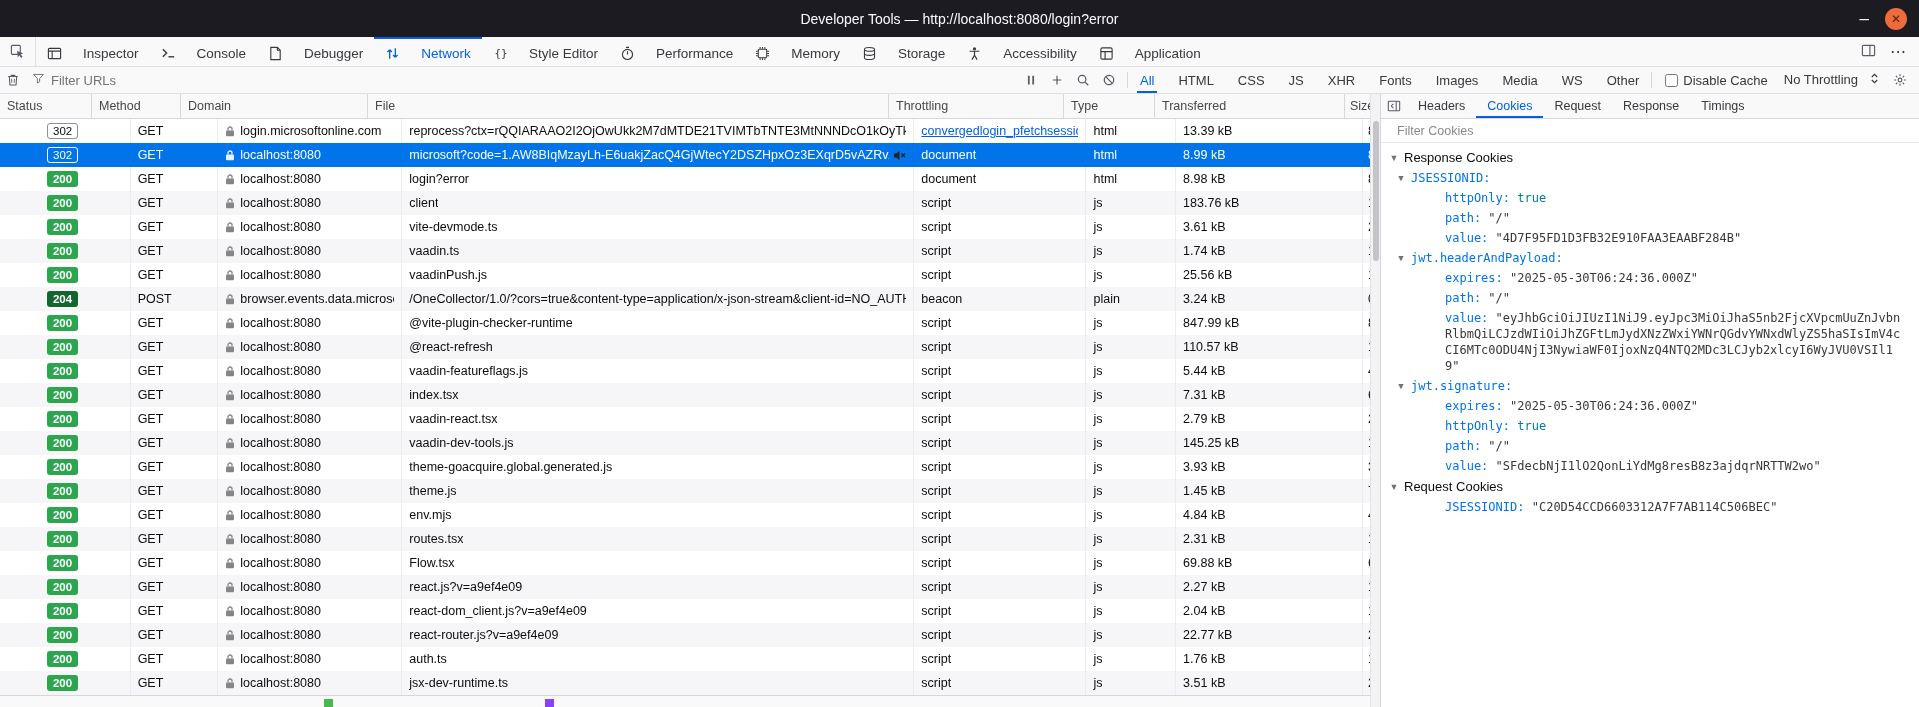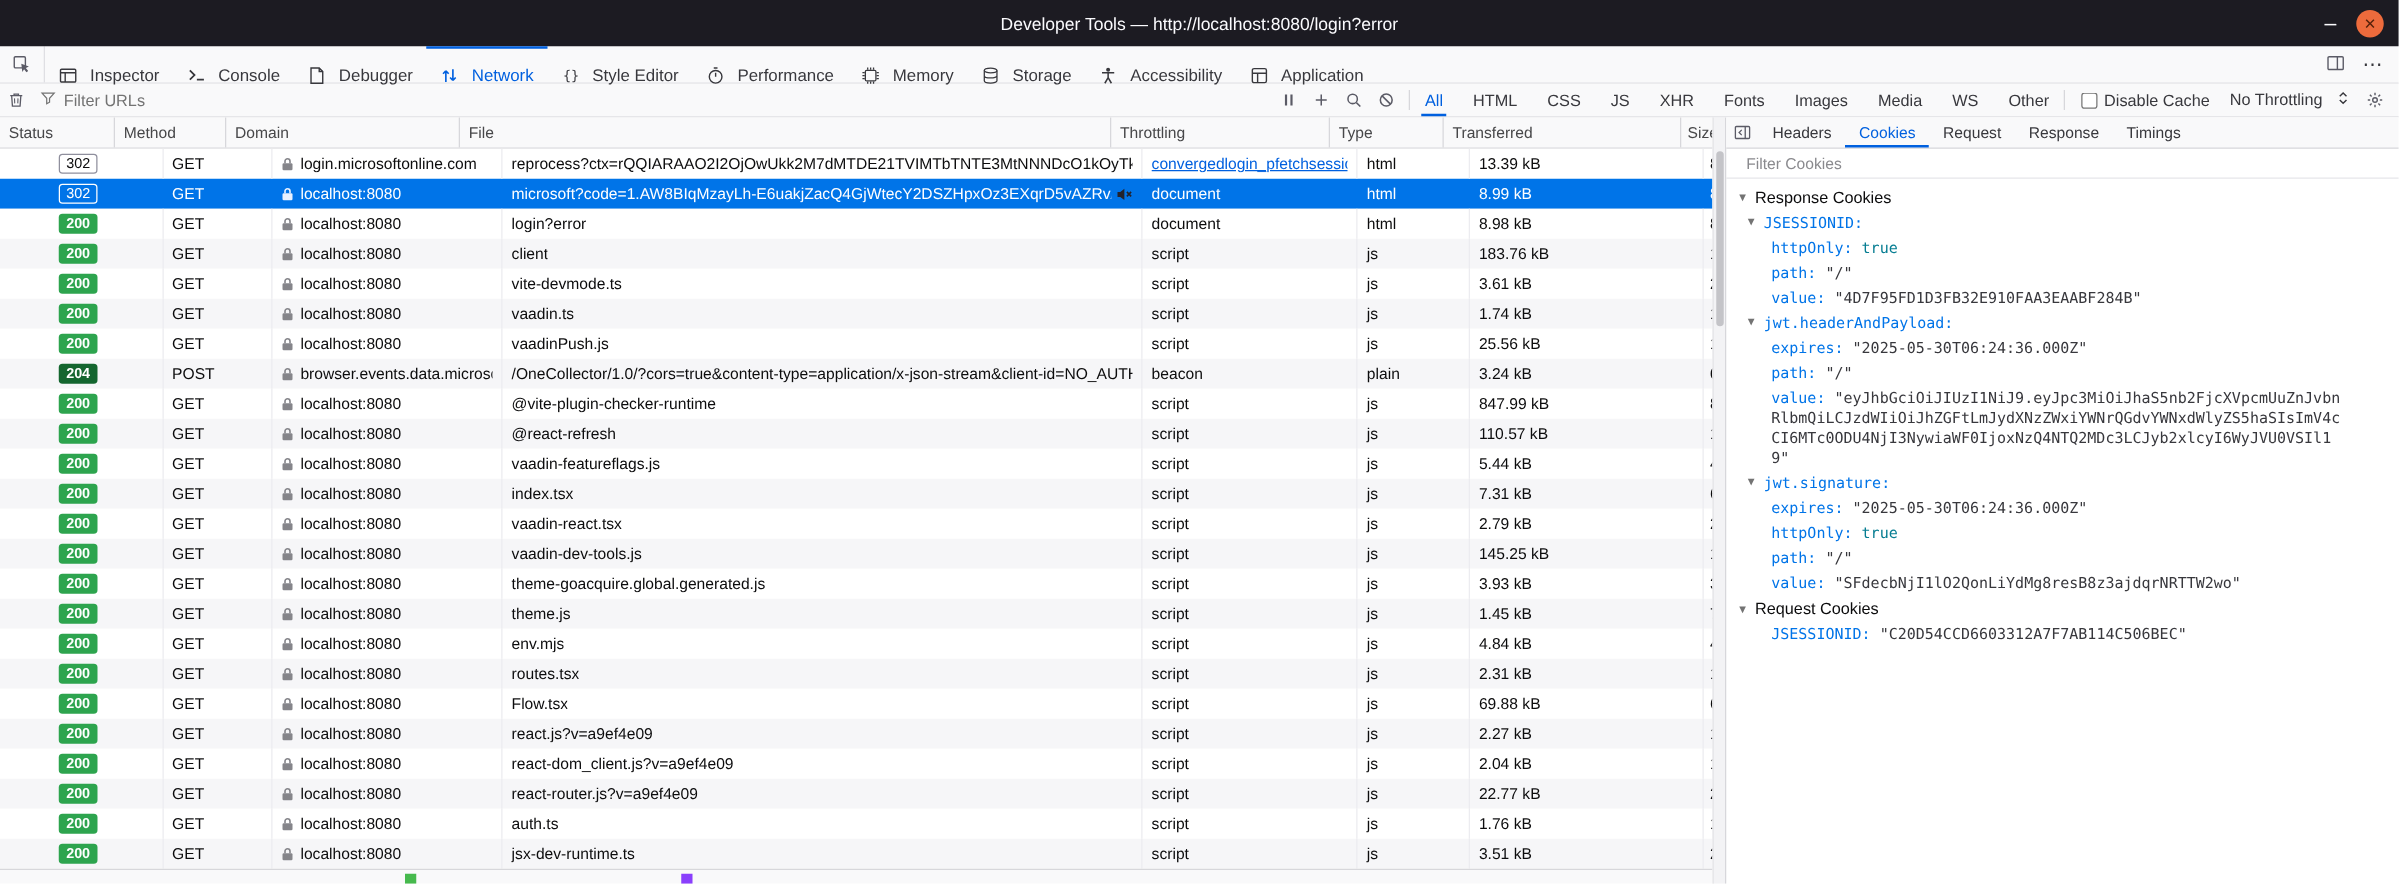--- a/index.html
+++ b/index.html
@@ -9,21 +9,21 @@
   
   .titlebar { height:37px; background:#1c1b22; color:#fbfbfe; display:flex; align-items:center; position:relative; }
   .titlebar .title { flex:1; text-align:center; font-size:14px; }
   .win-controls { position:absolute; right:12px; top:0; height:100%; display:flex; align-items:center; gap:16px; }
   .min-btn { color:#fbfbfe; font-size:17px; line-height:10px; cursor:default; }
   .close-btn { width:22px; height:22px; border-radius:50%; background:#ed6b3c; color:#55200a; display:flex; align-items:center; justify-content:center; font-size:12px; font-weight:bold; }
 
   
   .tabbar { height:30px; background:#f9f9fa; border-bottom:1px solid #dfdfe3; display:flex; align-items:stretch; }
   .pick { width:36px; display:flex; align-items:center; justify-content:center; color:#5b5b66; border-right:1px solid #dfdfe3; }
-  .tab { display:flex; align-items:flex-start; gap:10px; padding:16px 11px; font-size:13.5px; color:#38383d; position:relative; cursor:default; }
+  .tab { display:flex; align-items:center; gap:21px; padding:16px 11px; font-size:13.5px; color:#38383d; position:relative; cursor:default; }
   .tab.selected { color:#0060df; }
   .tab.selected::before { content:""; position:absolute; left:0; right:0; top:0; height:2px; background:#0060df; }
   .ticon { display:flex; align-items:center; }
   .ticon svg { width:15px; height:15px; }
   .tabbar-right { margin-left:auto; display:flex; align-items:center; gap:14px; padding-right:12px; color:#5b5b66; }
   .tabbar-right svg { width:15px; height:15px; }
   .meatballs { font-size:16px; letter-spacing:1px; color:#38383d; }
 
   
   .nettoolbar { height:27px; background:#f9f9fa; border-bottom:1px solid #dfdfe3; display:flex; align-items:center; font-size:13px; color:#38383d; }
@@ -95,21 +95,21 @@
 
   .cookie-filter { height:24px; border-bottom:1px solid #e6e6ea; display:flex; align-items:center; padding:0 16px; flex:none; }
   .cookie-filter input { border:none; outline:none; background:transparent; font-size:12.5px; width:100%; color:#0c0c0d; font-family:inherit; }
   .cookie-filter input::placeholder { color:#8a8a8e; }
 
   .cookie-tree { flex:1; overflow:hidden; padding-top:4px; font-family:"DejaVu Sans Mono","Liberation Mono",monospace; font-size:12px; }
   .tsec { display:flex; align-items:center; gap:5px; height:21px; padding-left:8px; font-family:"Liberation Sans",sans-serif; font-size:13px; color:#0c0c0d; }
   .twisty { color:#737373; font-size:9px; width:10px; text-align:center; flex:none; }
   .cname { display:flex; align-items:center; gap:5px; min-height:20px; padding-left:15px; }
   .cprop { min-height:20px; display:flex; align-items:flex-start; padding:2px 8px 2px 36px; line-height:16px; }
-  .cprop .inner { max-width:460px; word-break:break-all; }
+  .cprop .inner { max-width:460px; word-break:break-all;margin-left:28px; }
   .ckey { color:#0074e8; }
   .cval { color:#38383d; }
   .cval.bool { color:#067d92; }
 </style>
 </head>
 <body>
 
 <div class="titlebar">
   <div class="title">Developer Tools — http://localhost:8080/login?error</div>
   <div class="win-controls">

